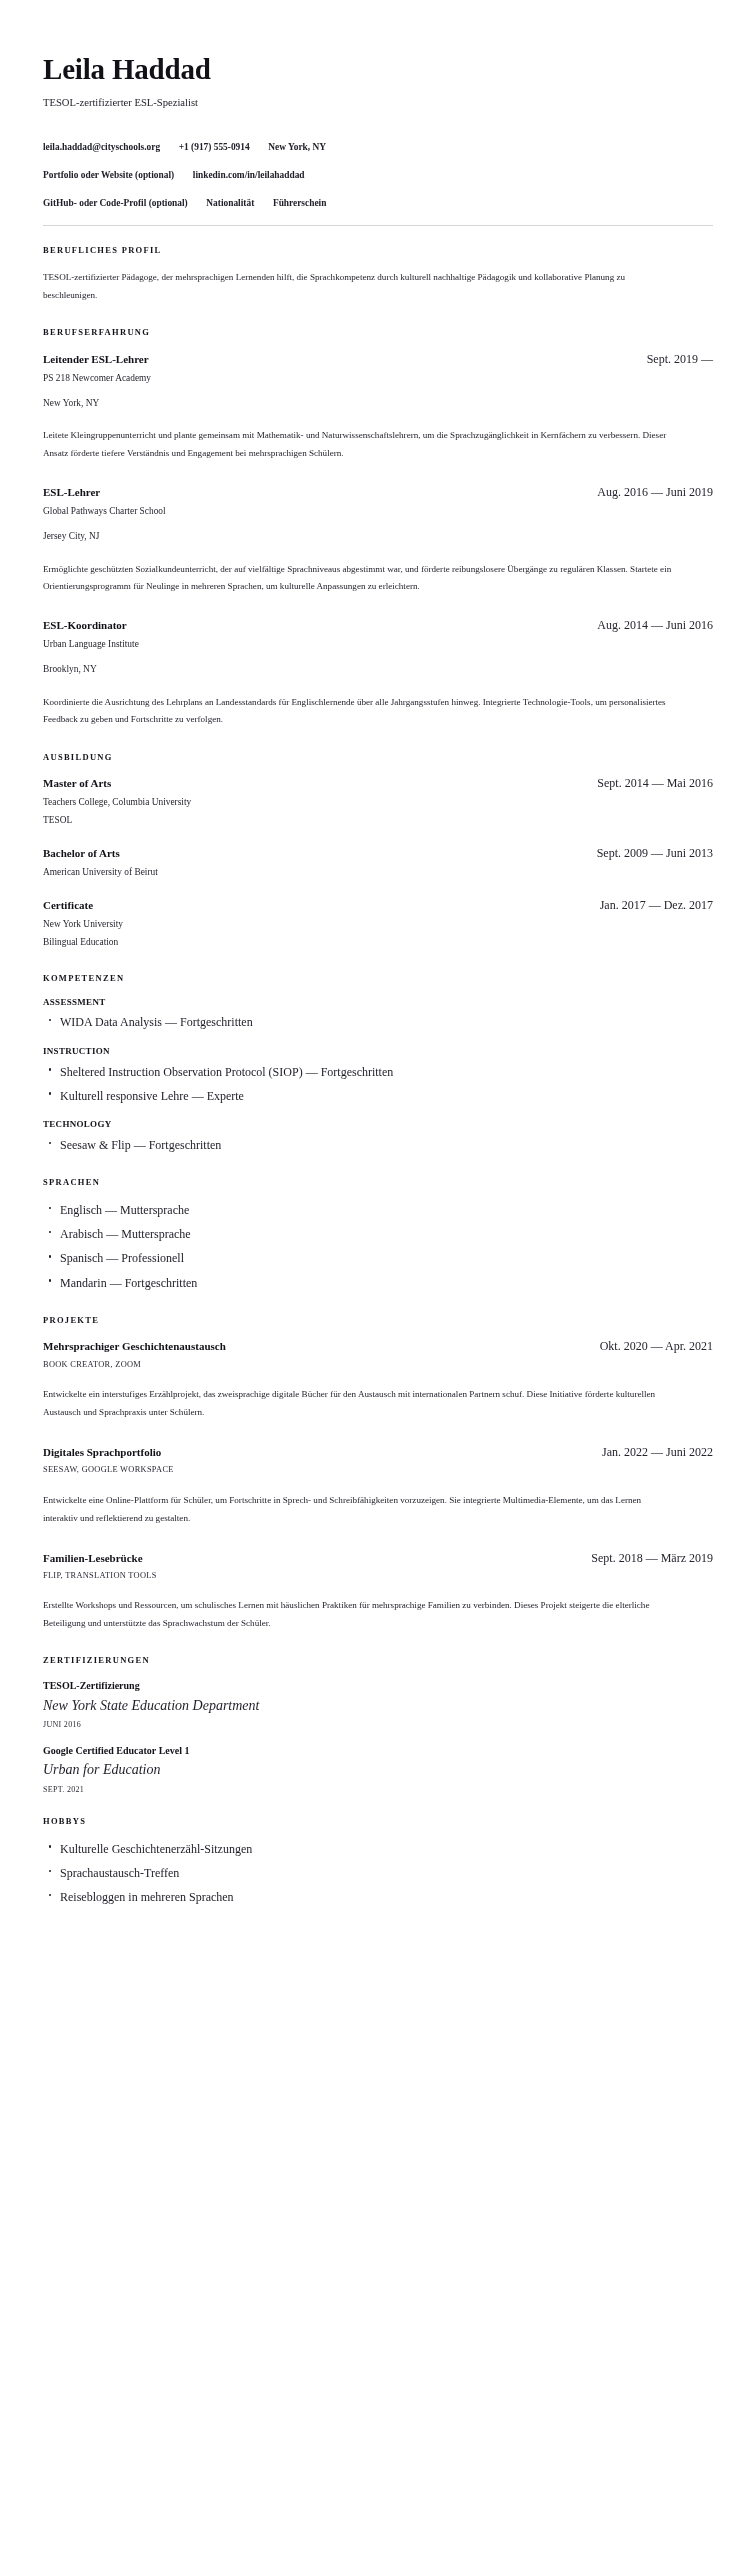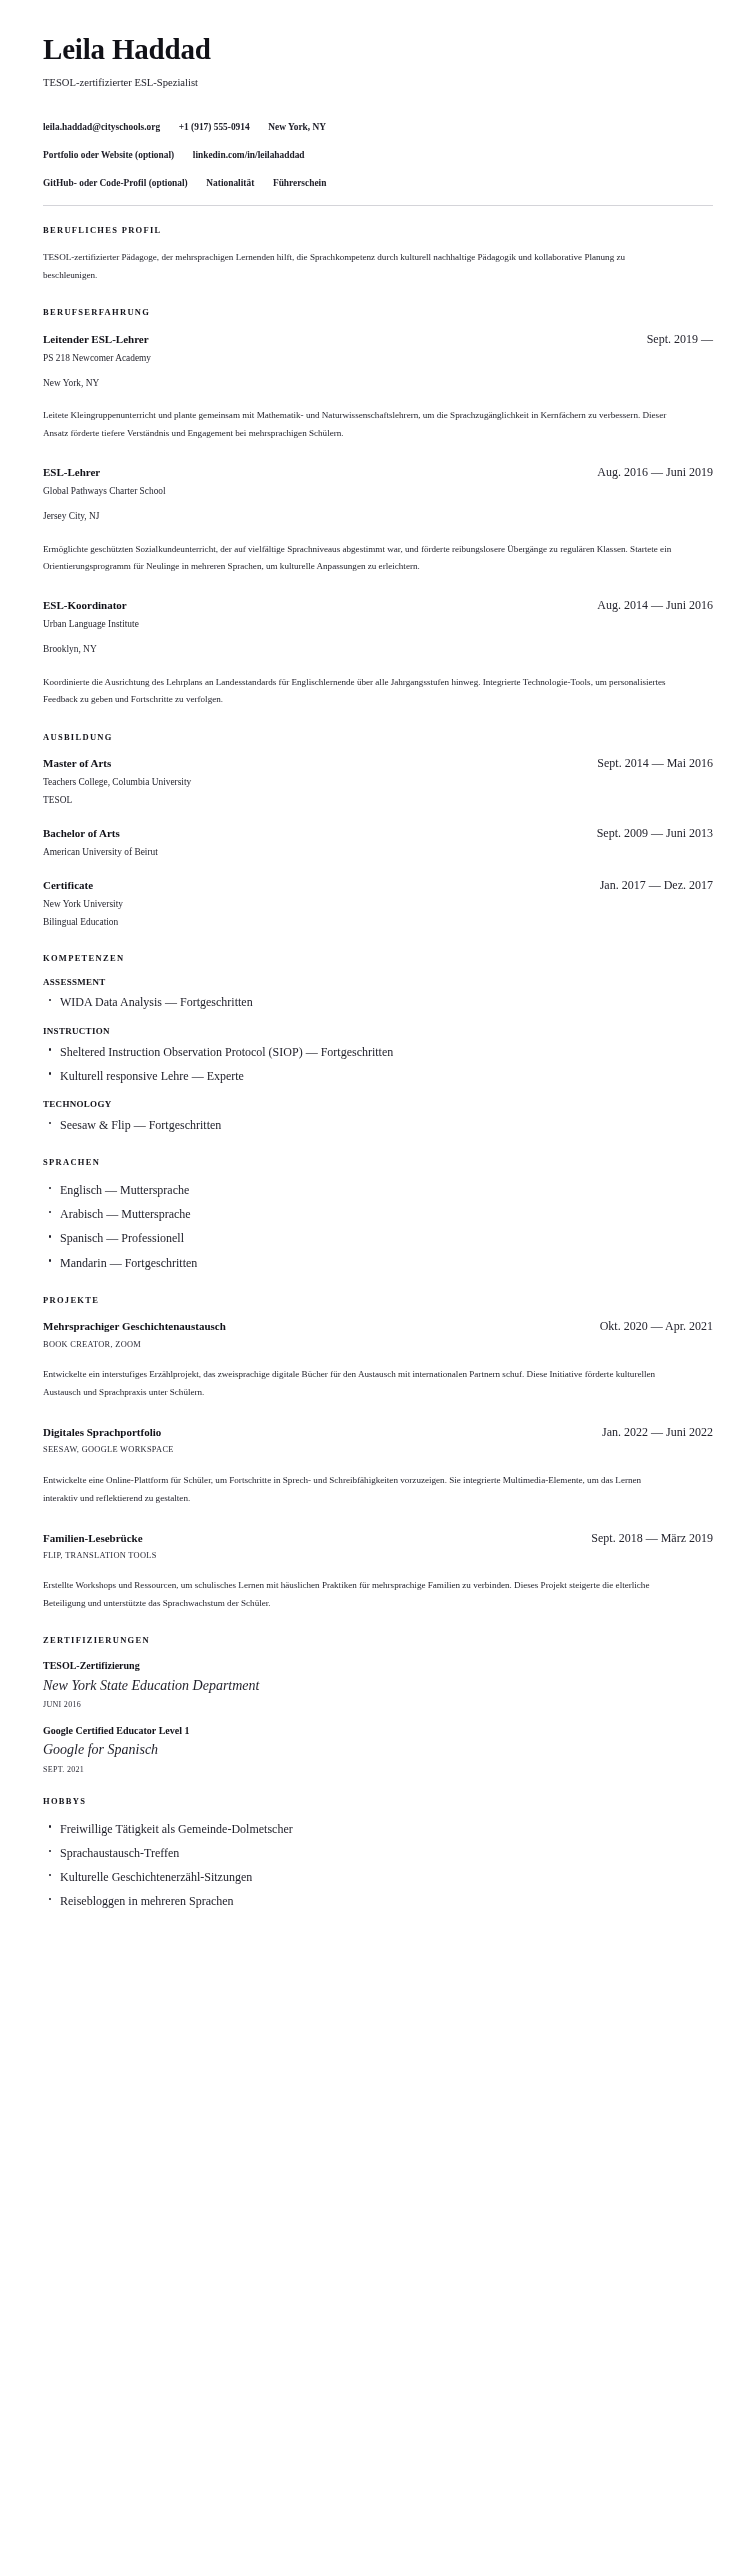--- a/index.html
+++ b/index.html
@@ -10,21 +10,21 @@
   }
   body {
     font-family: "Liberation Serif", "DejaVu Serif", serif;
     color: #1b1b22;
     -webkit-font-smoothing: antialiased;
   }
   .page {
     width: 751px;
     min-height: 2576px;
     box-sizing: border-box;
-    padding: 33px 38px 38px 43px;
+    padding: 53px 38px 38px 43px;
     background: #ffffff;
     position: relative;
   }
 
   
   .name {
     font-size: 29px;
     font-weight: 700;
     line-height: 1.12;
     letter-spacing: -0.2px;
@@ -346,29 +346,28 @@
     <h2 class="section-title">ZERTIFIZIERUNGEN</h2>
 
     <div class="entry cert">
       <h3 class="entry-title">TESOL-Zertifizierung</h3>
       <p class="entry-sub">New York State Education Department</p>
       <p class="cert-date">JUNI 2016</p>
     </div>
 
     <div class="entry cert">
       <h3 class="entry-title">Google Certified Educator Level 1</h3>
-      <p class="entry-sub">Google for Spanisch</p>
+      <p class="entry-sub">Urban for Education</p>
       <p class="cert-date">SEPT. 2021</p>
     </div>
   </section>
 
   <section class="section section-gap-top">
     <h2 class="section-title">HOBBYS</h2>
     <ul class="bullets">
-      <li>Freiwillige Tätigkeit als Gemeinde-Dolmetscher</li>
+      <li>Kulturelle Geschichtenerzähl-Sitzungen</li>
       <li>Sprachaustausch-Treffen</li>
-      <li>Kulturelle Geschichtenerzähl-Sitzungen</li>
       <li>Reisebloggen in mehreren Sprachen</li>
     </ul>
   </section>
 
 </div>
 
 
 </body></html>

